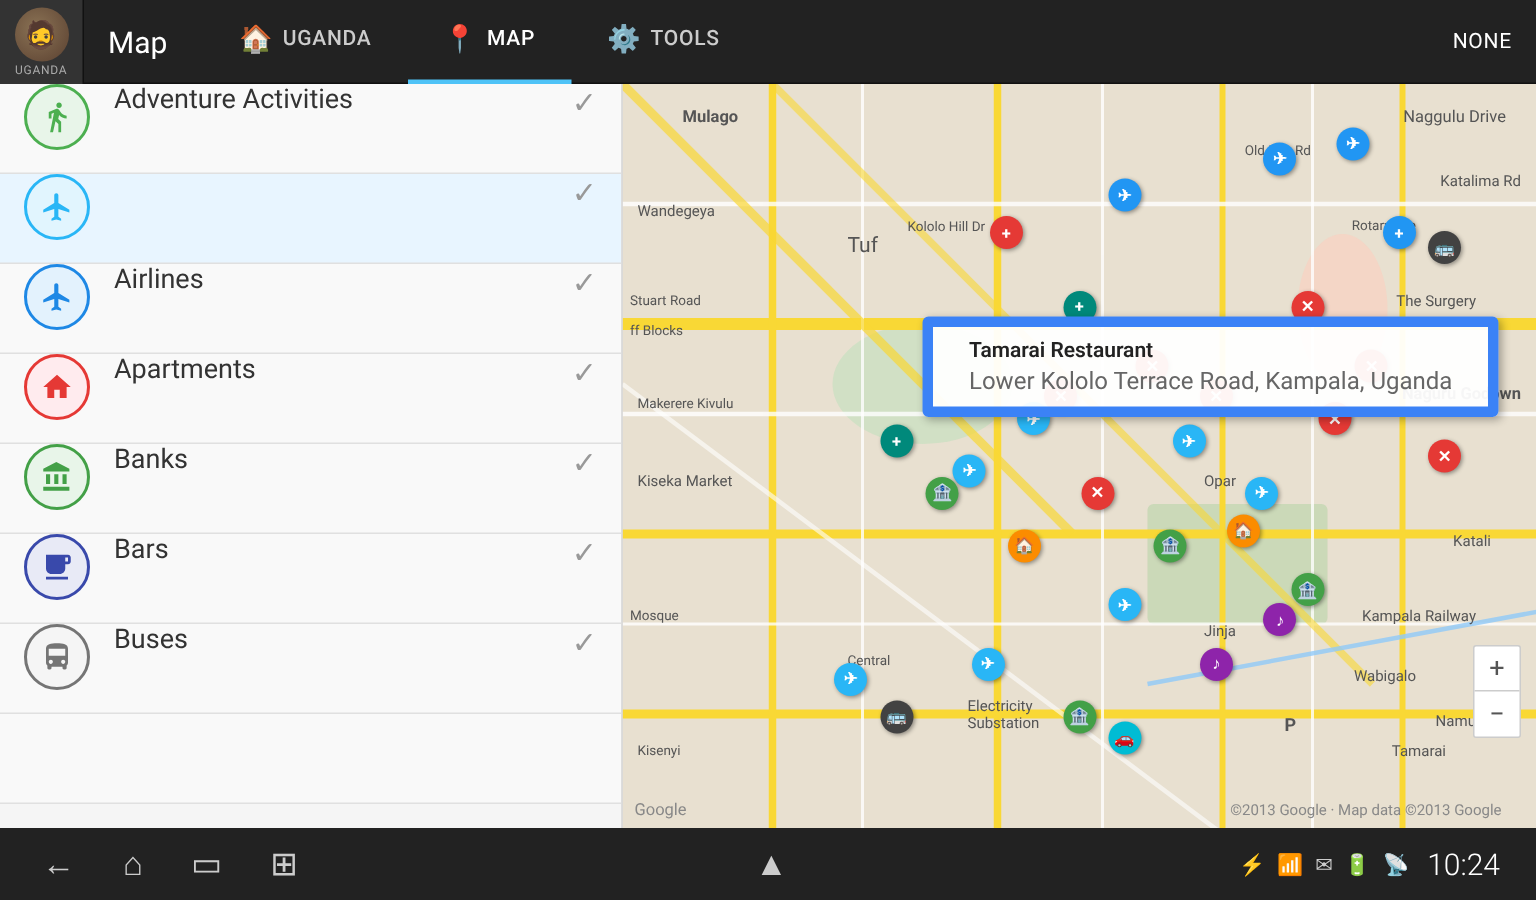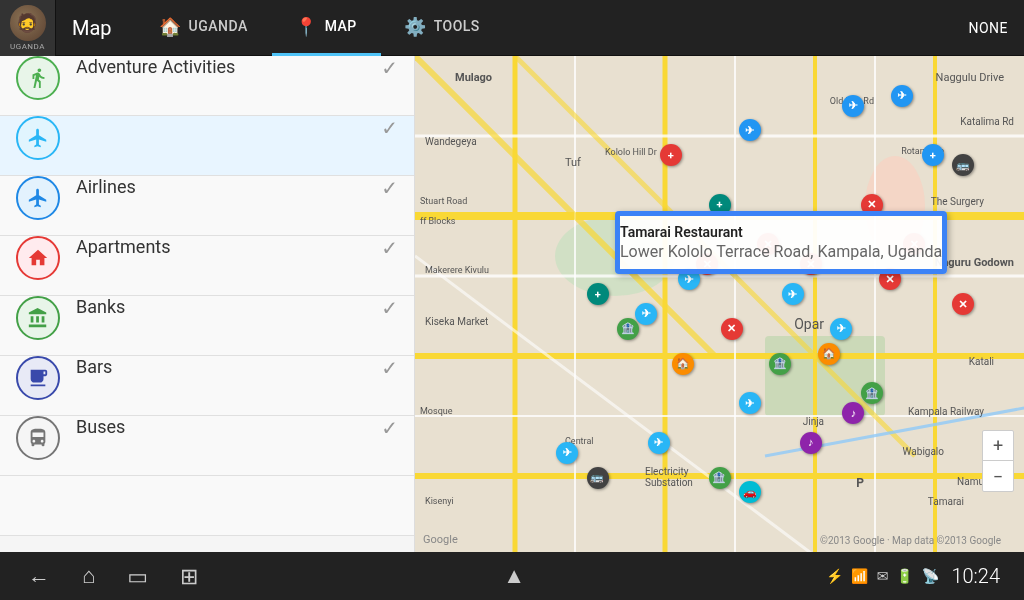--- a/index.html
+++ b/index.html
@@ -74,22 +74,22 @@
     
     .map-area {
       flex: 1; position: relative; overflow: hidden; background: #ffffff;
     }
     
     .map-svg { position: absolute; top: 0; left: 0; width: 100%; height: 100%; }
 
     
     .map-tooltip {
       position: absolute; top: 155px; left: 200px;
-      background: rgba(255,255,255,0.95); border: 5px solid #3b82f6;
-      border-radius: 4px; padding: 8px 0; min-width: 200px;
+      background: rgba(255,255,255,0.95); border: 7px solid #3b82f6;
+      border-radius: 4px; padding: 8px 24px; min-width: 200px;
       box-shadow: 2px 2px 6px rgba(0,0,0,0.3); z-index: 10;
     }
     .tooltip-title { font-size: 14px; font-weight: 600; color: #222; }
     .tooltip-address { font-size: 16px; color: #666; margin-top: 2px; }
 
     
     .map-controls {
       position: absolute; right: 10px; bottom: 60px;
       display: flex; flex-direction: column;
       background: #fff; border: 1px solid #ccc; border-radius: 2px;
@@ -296,24 +296,24 @@
     <div style="position:absolute;top:300px;right:30px;font-size:10px;color:#555;">Katali</div>
     <div style="position:absolute;top:140px;right:40px;font-size:10px;color:#555;">The Surgery</div>
     <div style="position:absolute;top:350px;left:5px;font-size:9px;color:#555;">Mosque</div>
     <div style="position:absolute;top:380px;left:150px;font-size:9px;color:#555;">Central</div>
     <div style="position:absolute;top:410px;left:230px;font-size:10px;color:#555;">Electricity<br>Substation</div>
     <div style="position:absolute;top:390px;right:80px;font-size:10px;color:#555;">Wabigalo</div>
     <div style="position:absolute;top:420px;right:10px;font-size:10px;color:#555;">Namuwongo</div>
     <div style="position:absolute;top:440px;left:10px;font-size:9px;color:#555;">Kisenyi</div>
     <div style="position:absolute;top:440px;right:60px;font-size:10px;color:#555;">Tamarai</div>
     <div style="position:absolute;top:360px;right:200px;font-size:10px;color:#555;">Jinja</div>
-    <div style="position:absolute;top:260px;right:200px;font-size:14px;color:#555;">Opar</div>
+    <div style="position:absolute;top:260px;right:200px;font-size:10px;color:#555;">Opar</div>
     <div style="position:absolute;top:350px;right:40px;font-size:10px;color:#555;">Kampala Railway</div>
     <div style="position:absolute;top:420px;right:160px;font-size:12px;color:#555;font-weight:bold;">P</div>
-    <div style="position:absolute;top:100px;left:150px;font-size:11px;color:#555;">Tuf</div>
+    <div style="position:absolute;top:100px;left:150px;font-size:14px;color:#555;">Tuf</div>
     <div style="position:absolute;top:48px;left:190px;font-size:9px;color:#555;margin-top:43px;">Kololo Hill Dr</div>
     <div style="position:absolute;top:40px;right:150px;font-size:9px;color:#555;">Old Kira Rd</div>
     <div style="position:absolute;top:90px;right:80px;font-size:9px;color:#555;">Rotary Ave</div>
 
     <div class="pin pin-blue" style="left:55%;top:15%;">✈</div>
     <div class="pin pin-blue" style="left:72%;top:10%;">✈</div>
     <div class="pin pin-blue" style="left:80%;top:8%;">✈</div>
     <div class="pin pin-blue" style="left:85%;top:20%;">+</div>
     <div class="pin pin-light-blue" style="left:38%;top:52%;">✈</div>
     <div class="pin pin-light-blue" style="left:45%;top:45%;">✈</div>

